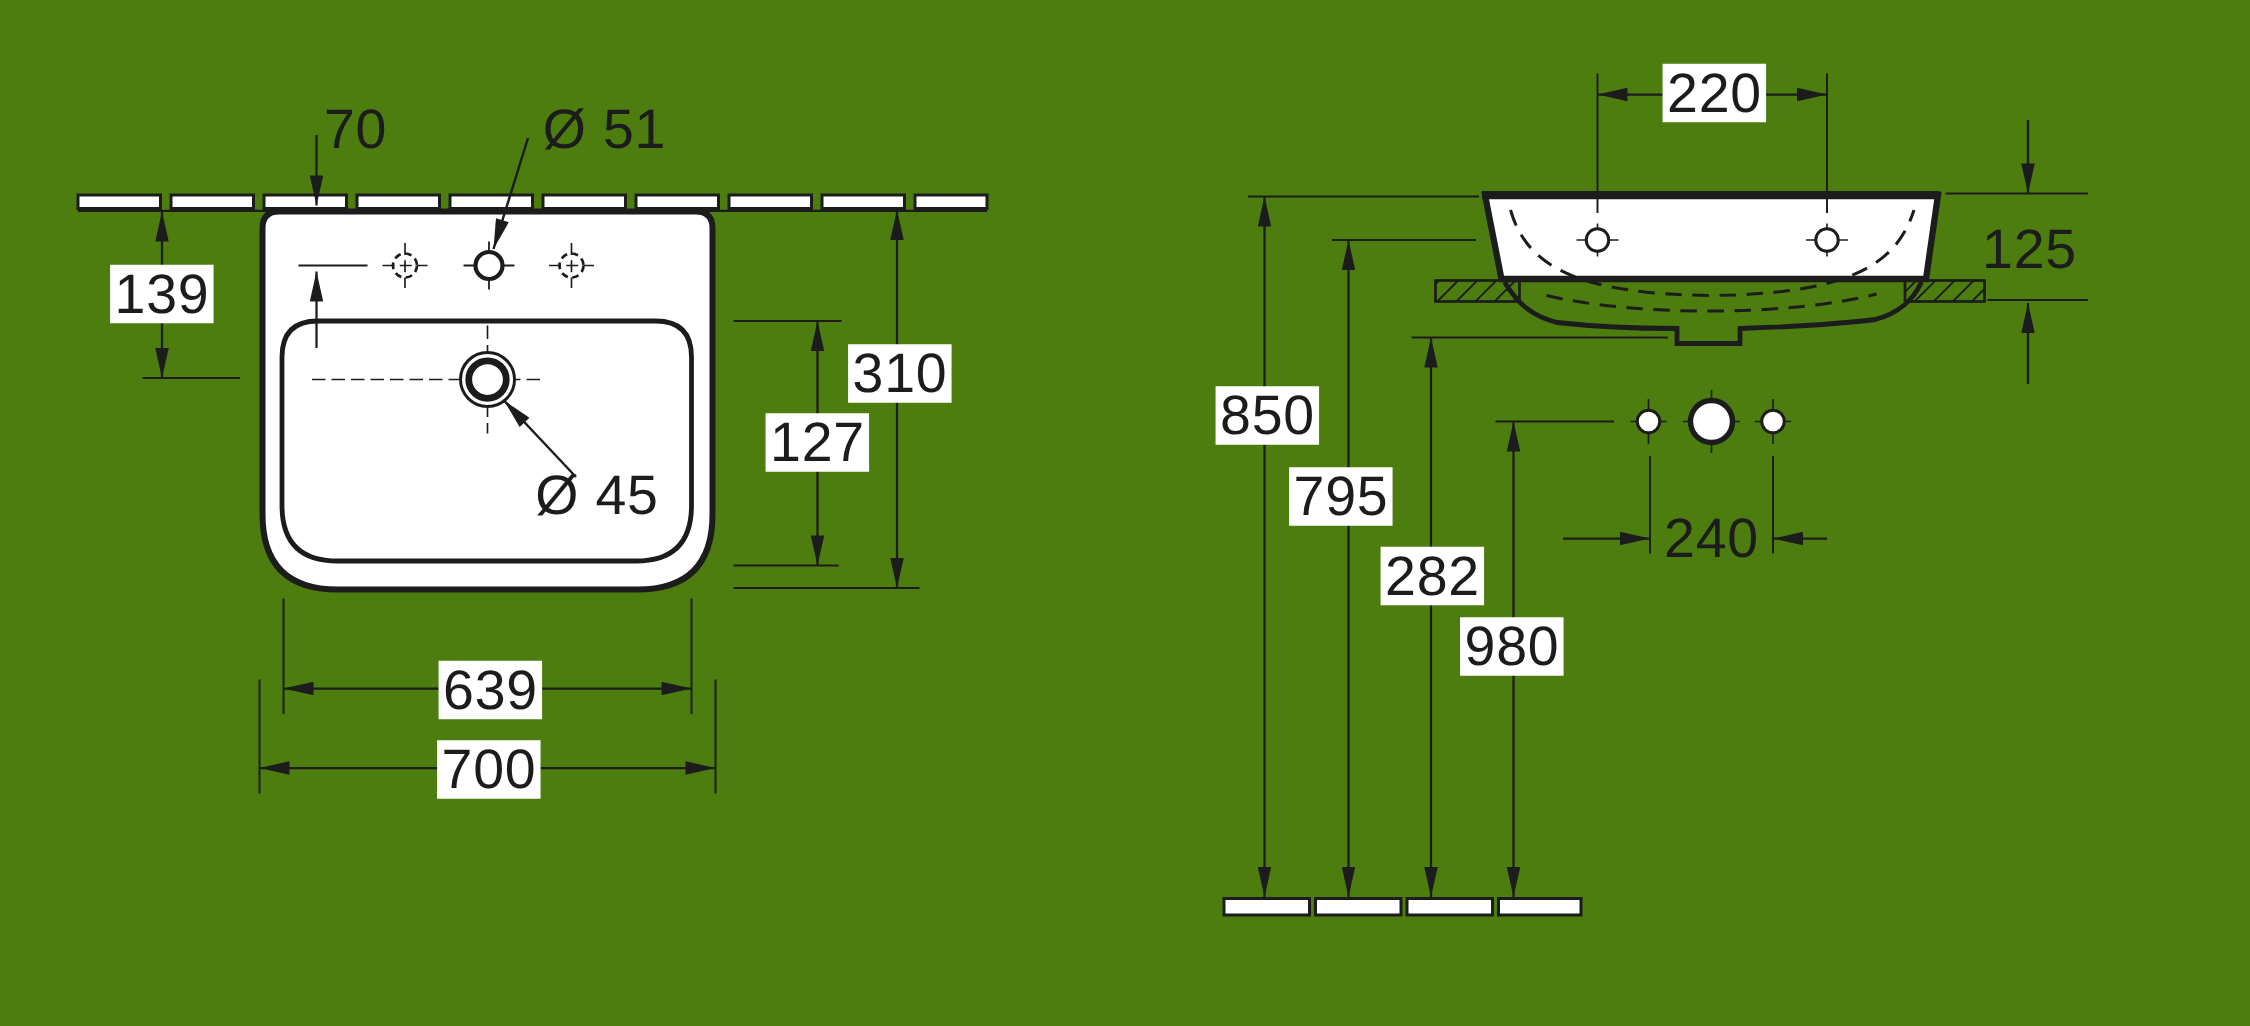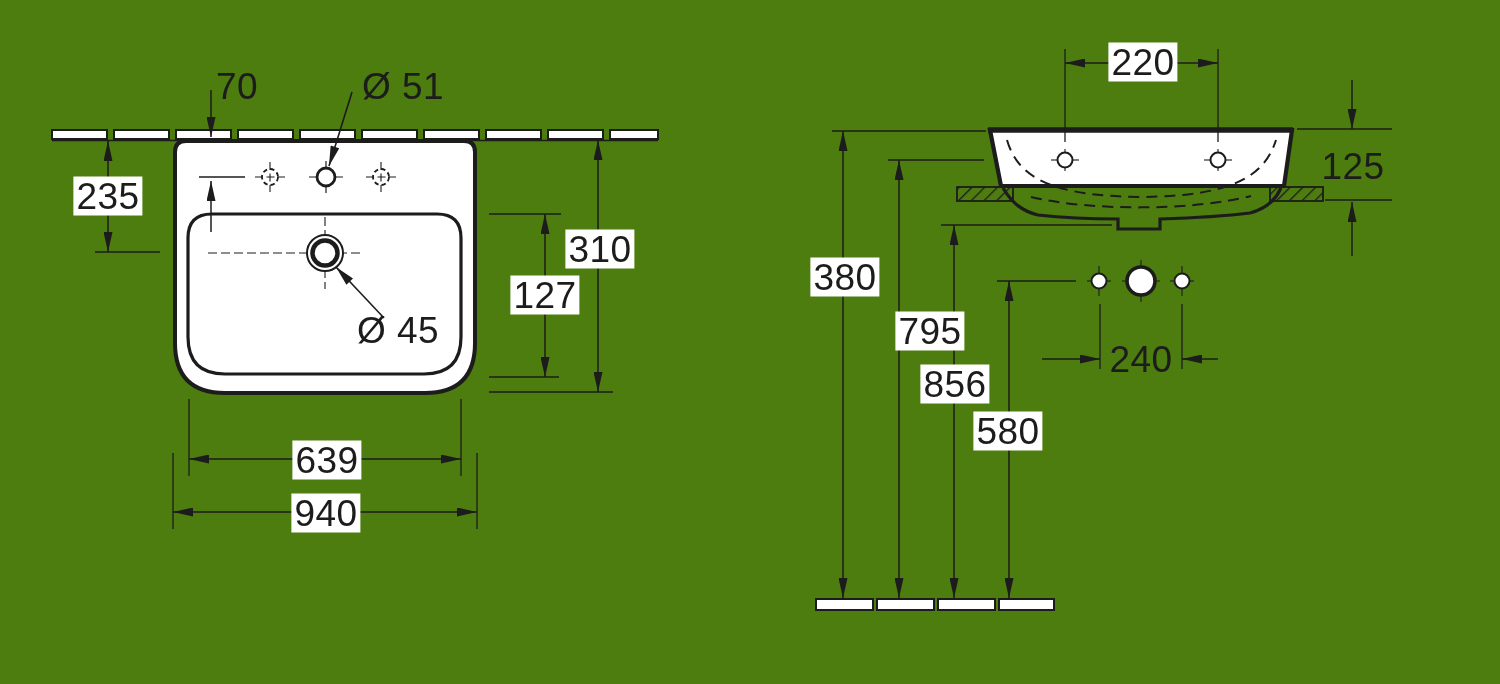--- a/index.html
+++ b/index.html
@@ -198,28 +198,28 @@
         <rect x="816" y="599" width="57" height="11"></rect>
         <rect x="877" y="599" width="57" height="11"></rect>
         <rect x="938" y="599" width="57" height="11"></rect>
         <rect x="999" y="599" width="55" height="11"></rect>
       </g>
     </g>
   </svg>
 
   <div class="dim nobg" style="left:237px;top:86px">70</div>
   <div class="dim nobg" style="left:403px;top:86px">Ø 51</div>
-  <div class="dim" style="left:108px;top:196px">235</div>
+  <div class="dim" style="left:108px;top:196px">139</div>
   <div class="dim nobg" style="left:398px;top:330px">Ø 45</div>
   <div class="dim" style="left:545px;top:295px">127</div>
   <div class="dim" style="left:600px;top:249px">310</div>
   <div class="dim" style="left:327px;top:460px">639</div>
-  <div class="dim" style="left:326px;top:513px">940</div>
+  <div class="dim" style="left:326px;top:513px">700</div>
 
   <div class="dim" style="left:1143px;top:62px">220</div>
   <div class="dim nobg" style="left:1353px;top:166px">125</div>
-  <div class="dim" style="left:845px;top:277px">380</div>
-  <div class="dim" style="left:930px;top:331px">795</div>
-  <div class="dim" style="left:955px;top:384px">856</div>
-  <div class="dim" style="left:1008px;top:431px">580</div>
+  <div class="dim" style="left:845px;top:277px">850</div>
+  <div class="dim" style="left:894px;top:331px">795</div>
+  <div class="dim" style="left:955px;top:384px">282</div>
+  <div class="dim" style="left:1008px;top:431px">980</div>
   <div class="dim nobg" style="left:1141px;top:359px">240</div>
 
 </div>
 
 </body></html>

